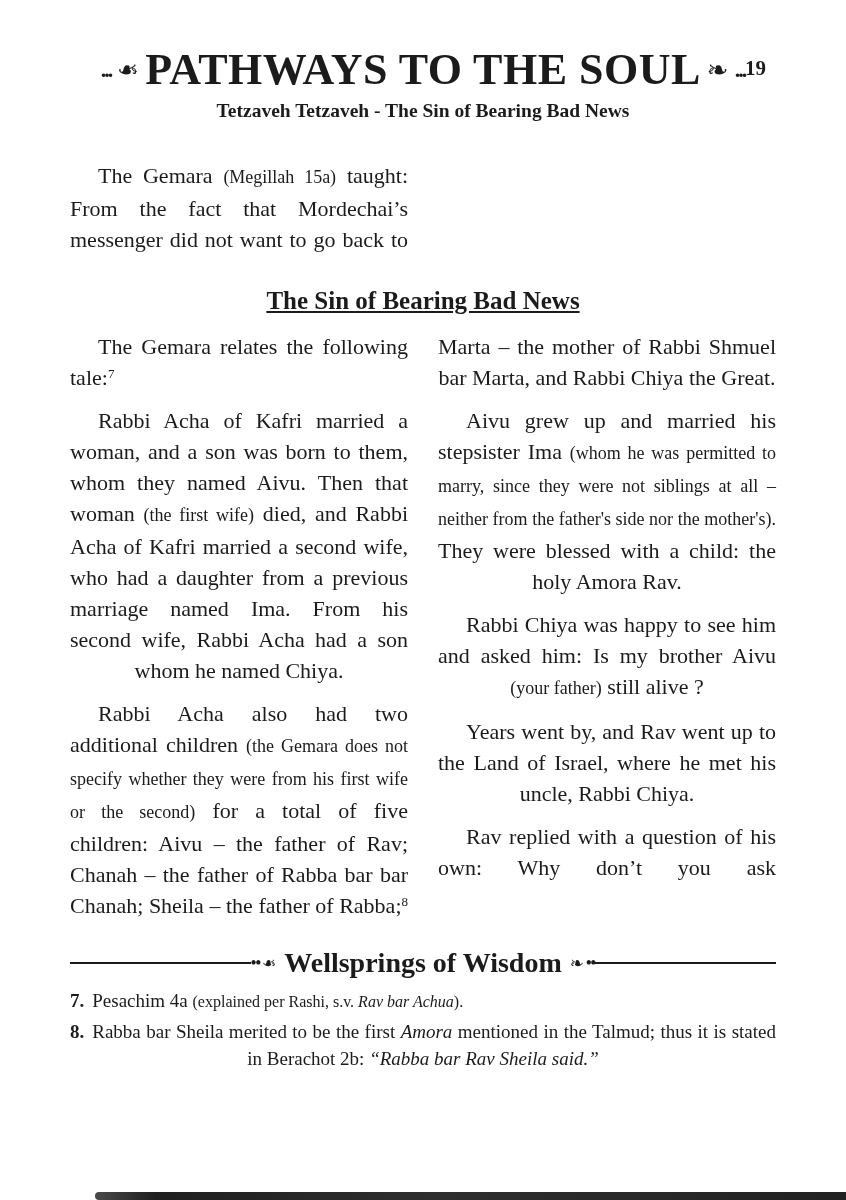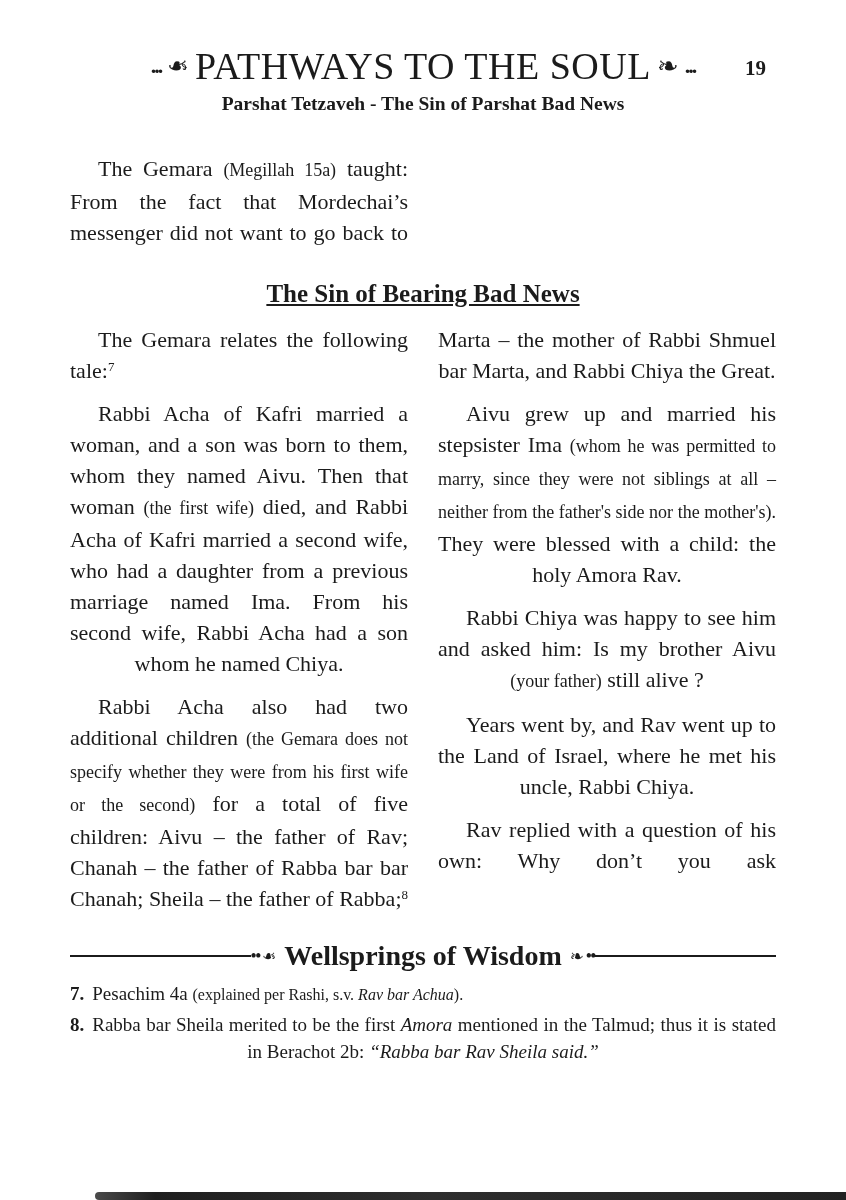--- a/index.html
+++ b/index.html
@@ -7,21 +7,21 @@
     width:846px;height:1200px;position:relative;margin:0 auto;
     background:#ffffff;color:#1b1b1b;overflow:hidden;
     font-family:"Liberation Serif","DejaVu Serif",serif;
   }
   
   .header{padding-top:44px;text-align:center;}
   .title-row{display:flex;align-items:center;justify-content:center;gap:6px;}
   .orn-dots{font-size:22px;font-weight:bold;letter-spacing:-2px;line-height:1;}
   .fleuron{font-size:26px;line-height:1;font-family:"DejaVu Sans",sans-serif;}
   .mirror{transform:scaleX(-1);display:inline-block;}
-  .main-title{font-size:38px;font-weight:normal;letter-spacing:.5px;white-space:nowrap;}
+  .main-title{font-size:44px;font-weight:bold;letter-spacing:.5px;white-space:nowrap;}
   .pagenum{position:absolute;top:56px;right:80px;font-size:21px;font-weight:bold;}
   .subtitle{font-size:19.5px;font-weight:bold;margin-top:5px;}
   
   .columns{display:grid;grid-template-columns:1fr 1fr;column-gap:30px;margin:0 70px;}
   .para{font-size:22px;line-height:31px;text-align:justify;text-indent:28px;margin:0 0 12px 0;}
   .jj{text-align-last:justify;}
   .jc{text-align-last:center;}
   .noind{text-indent:0;}
   .sm{font-size:18px;}
   .sup{font-size:13px;vertical-align:7px;line-height:0;}
@@ -51,21 +51,21 @@
 <div class="page">
 
   <div class="header">
     <div class="title-row">
       <span class="orn-dots">...</span>
       <span class="fleuron mirror">❧</span>
       <span class="main-title">PATHWAYS TO THE SOUL</span>
       <span class="fleuron">❧</span>
       <span class="orn-dots">...</span>
     </div>
-    <div class="subtitle">Parshat Tetzaveh - The Sin of Parshat Bad News</div>
+    <div class="subtitle">Tetzaveh Tetzaveh - The Sin of Bearing Bad News</div>
   </div>
   <div class="pagenum">19</div>
 
   <div class="columns intro">
     <div>
         <p class="para jj"><span>The Gemara </span><span class="sm">(Megillah 15a)</span><span> taught: From the fact that Mordechai’s messenger did not want to go back to</span></p>
       </div>
   </div>
 
   <div class="section-heading">The Sin of Bearing Bad News</div>

